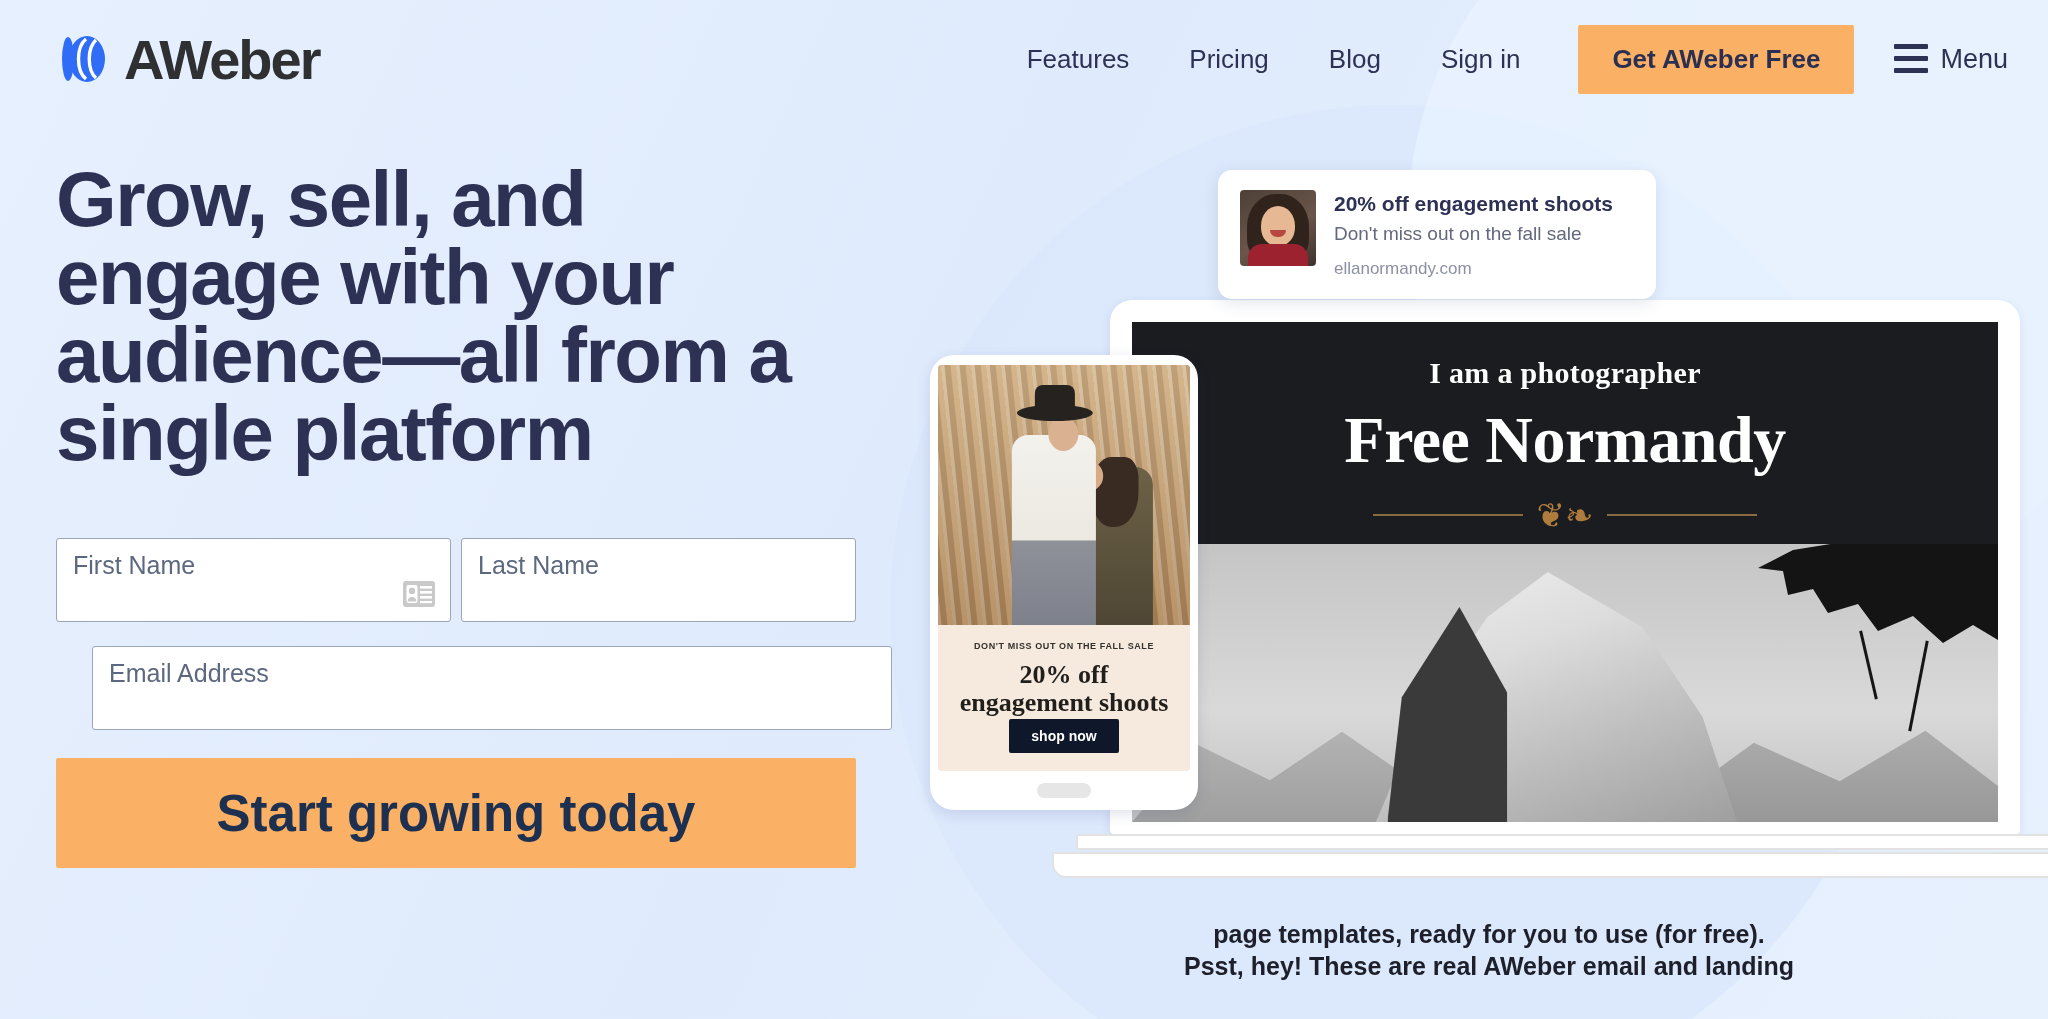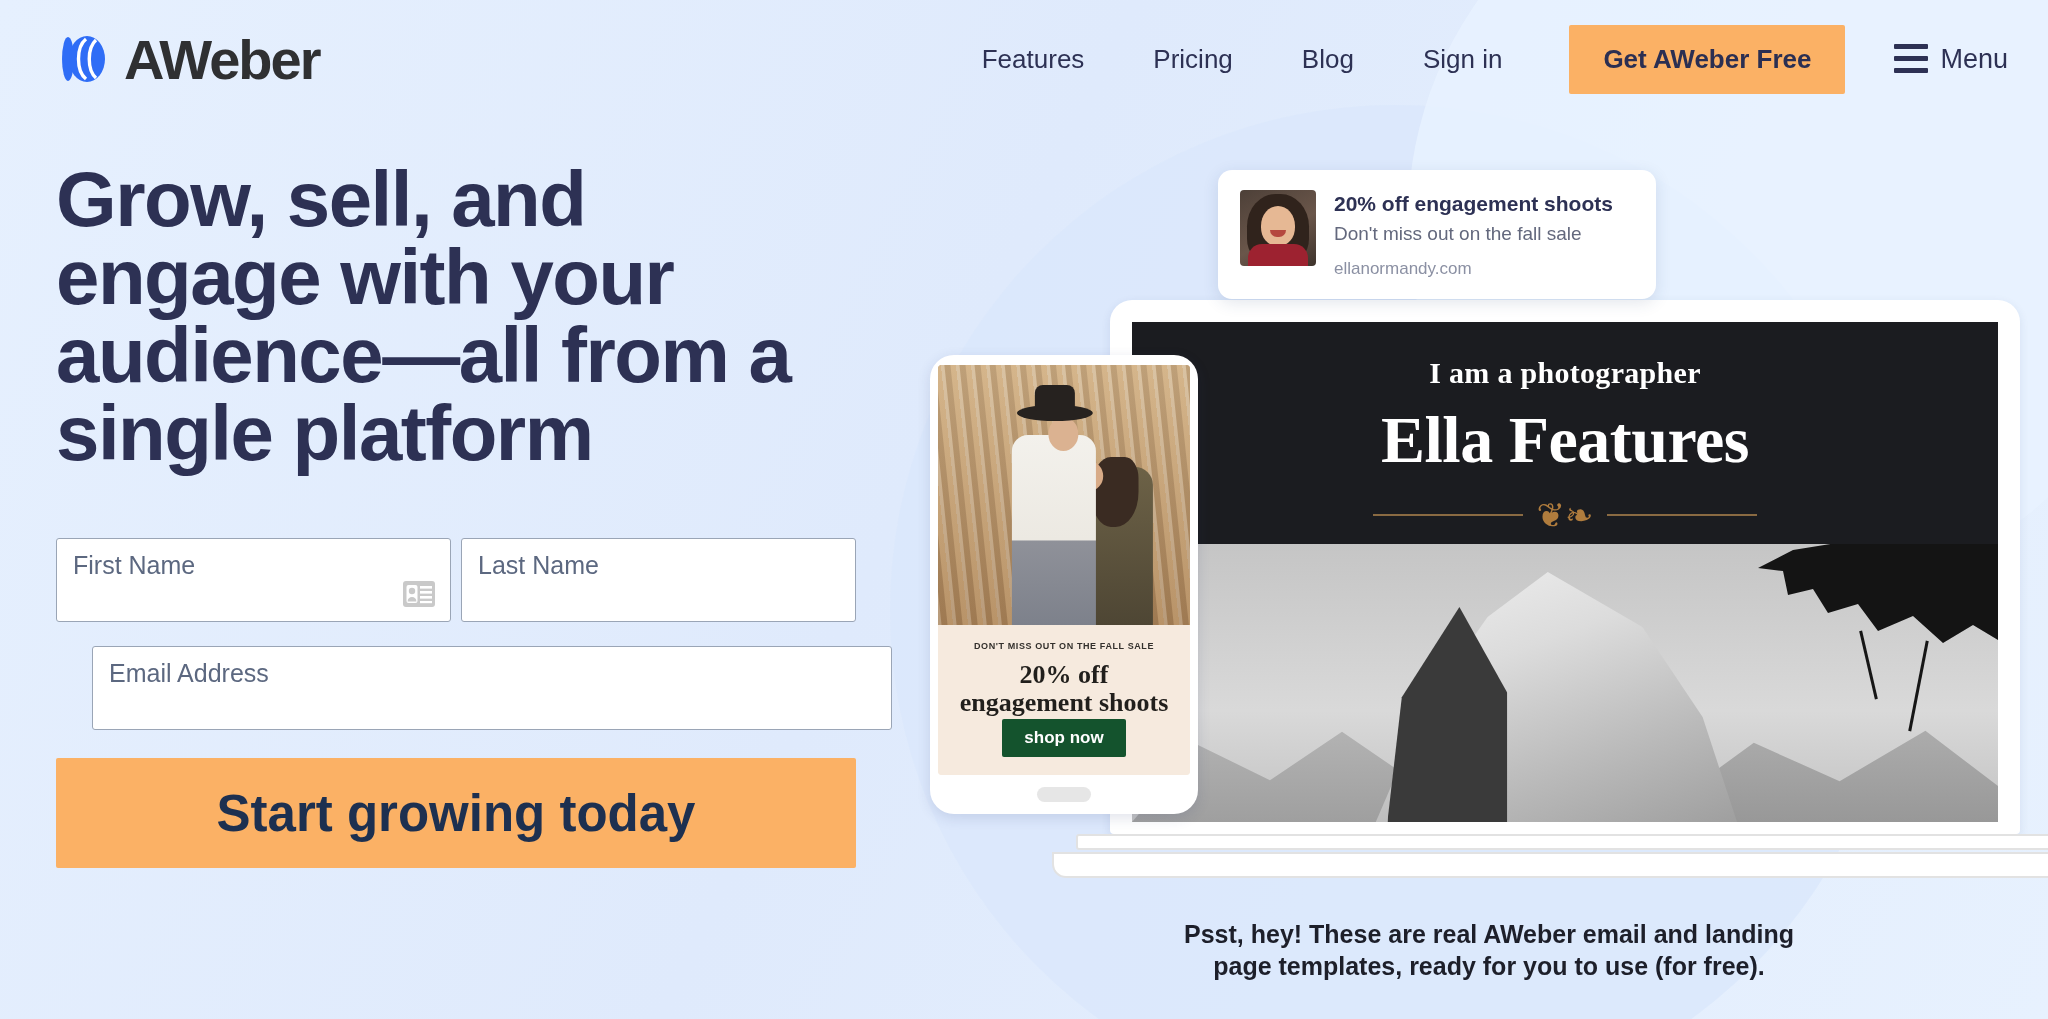--- a/index.html
+++ b/index.html
@@ -71,21 +71,21 @@
     font-weight: 700;
     letter-spacing: -2px;
     color: #2f3032;
     font-family: "Liberation Sans", sans-serif;
   }
 
   .nav {
     margin-left: auto;
     display: flex;
     align-items: center;
-    gap: 13px;
+    gap: 4px;
   }
   .nav-link {
     font-size: 26px;
     color: #2d3154;
     font-weight: 400;
     padding: 0 28px;
     text-decoration: none;
     cursor: pointer;
     white-space: nowrap;
   }
@@ -467,23 +467,23 @@
   .ph-h2 {
     font-family: "Liberation Serif", serif;
     font-size: 26px;
     font-weight: 700;
     color: #211f1c;
     line-height: 1.08;
     margin-bottom: 2px;
   }
   .ph-btn {
     display: inline-block;
-    background: #14532d;
+    background: #0f172a;
     color: #ffffff;
-    font-size: 17px;
+    font-size: 14px;
     font-weight: 700;
     padding: 9px 22px;
     border: none;
     border-radius: 2px;
     cursor: pointer;
     font-family: "Liberation Sans", sans-serif;
   }
   .ph-home {
     margin: 12px auto 0;
     width: 54px;
@@ -651,21 +651,21 @@
     </form>
   </div>
 
   <div class="hero-art">
 
     <div class="laptop">
       <div class="laptop-lid">
         <div class="laptop-screen">
           <div class="ls-top">
             <div class="ls-kicker">I am a photographer</div>
-            <div class="ls-name">Ella Features</div>
+            <div class="ls-name">Free Normandy</div>
             <div class="ls-divider">
               <span class="line"></span>
               <span class="ls-flourish">❦❧</span>
               <span class="line"></span>
             </div>
           </div>
           <div class="ls-photo">
             <div class="mtn-sky"></div>
             <div class="mtn-left"></div>
             <div class="mtn-right"></div>
@@ -712,18 +712,18 @@
         <div class="av-body"></div>
       </div>
       <div class="notif-text">
         <div class="notif-title">20% off engagement shoots</div>
         <div class="notif-sub">Don't miss out on the fall sale</div>
         <div class="notif-url">ellanormandy.com</div>
       </div>
     </div>
 
     <div class="caption">
+      <div>page templates, ready for you to use (for free).</div>
       <div>Psst, hey! These are real AWeber email and landing</div>
-      <div>page templates, ready for you to use (for free).</div>
     </div>
 
   </div>
 </div>
 
 </body></html>

